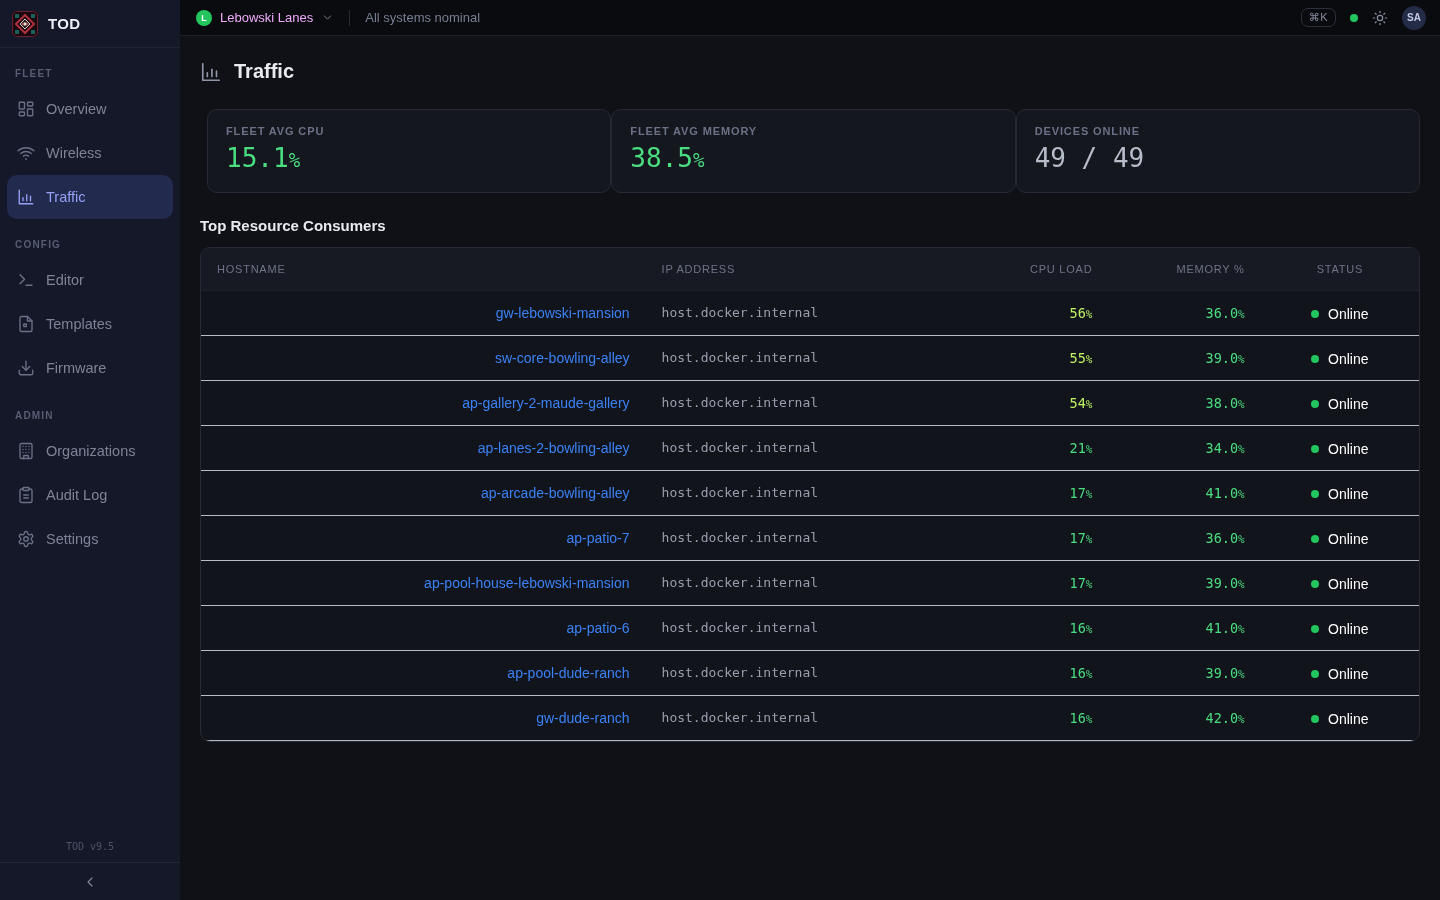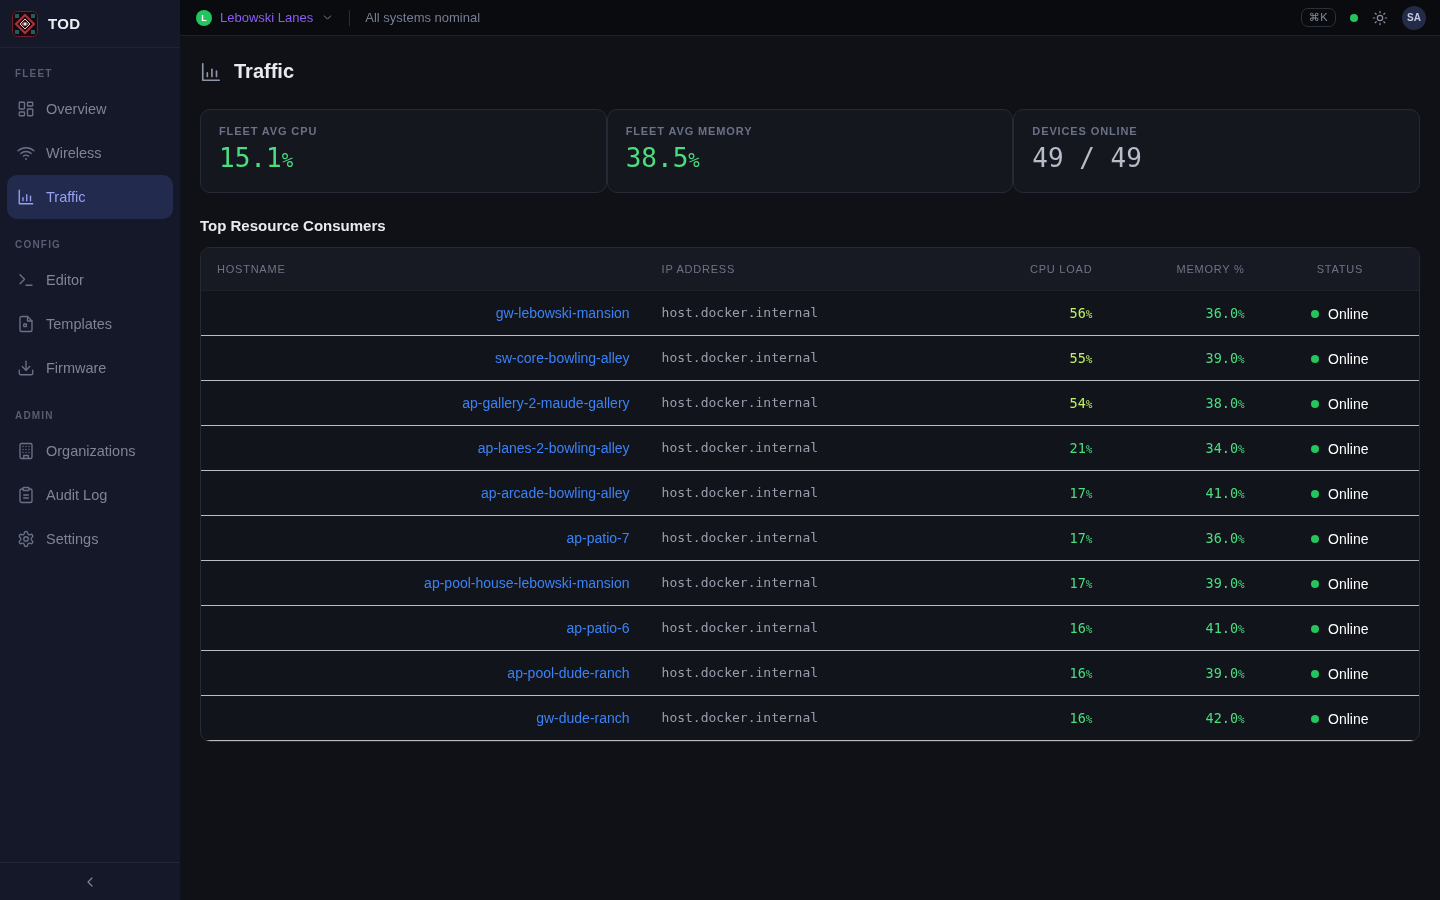--- a/index.html
+++ b/index.html
@@ -35,40 +35,40 @@
                   color:#7e8396; cursor:pointer; }
   .collapse-bar svg { width:16px; height:16px; }
 
   
   .main { flex:1; display:flex; flex-direction:column; min-width:0; }
   .topbar { height:36px; flex-shrink:0; background:#0a0b0f; border-bottom:1px solid #1d2029;
             display:flex; align-items:center; padding:0 14px 0 16px; }
   .org-switcher { display:flex; align-items:center; gap:8px; cursor:pointer; }
   .org-avatar { width:16px; height:16px; border-radius:50%; background:#22c55e; color:#ffffff;
                 font-size:9px; font-weight:700; display:flex; align-items:center; justify-content:center; }
-  .org-name { color:#8b5cf6; font-size:13px;text-align:right; }
+  .org-name { color:#f0abfc; font-size:13px;text-align:right; }
   .org-switcher .icn { color:#7e8396; } .org-switcher .icn svg { width:13px; height:13px; }
   .tb-divider { width:1px; height:16px; background:#2a2d38; margin:0 15px; }
   .status-text { color:#787e92; font-size:13px; }
   .topbar-right { margin-left:auto; display:flex; align-items:center; gap:14px; }
   .kbd { border:1px solid #2c303c; border-radius:7px; color:#848a9c; font-size:11px;
          padding:3px 7px; line-height:1; letter-spacing:0.5px; cursor:pointer; }
   .sys-dot { width:8px; height:8px; border-radius:50%; background:#22c55e; }
   .theme-toggle { color:#8b90a2; cursor:pointer; } .theme-toggle svg { width:16px; height:16px; }
   .user-avatar { width:24px; height:24px; border-radius:50%; background:#242b46; color:#c3c9e2;
                  font-size:10px; font-weight:600; display:flex; align-items:center;
                  justify-content:center; cursor:pointer; }
 
   
   .content { flex:1; padding:24px 20px 0; background:#101116; }
   .page-title-row { display:flex; align-items:center; gap:12px; }
   .page-title-row .icn { color:#8f95a8; } .page-title-row .icn svg { width:22px; height:22px; }
   .page-title { color:#e8eaf0; font-size:20px; font-weight:600; margin:0; }
 
-  .stats { display:flex; margin-top:26px; }
+  .stats { display:flex; margin-top:26px;margin-left:7px; }
   .stat-card { flex:1; background:#15171f; border:1px solid #262a36; border-radius:10px;
                padding:15px 18px; height:84px; }
   .stat-label { color:#6b7186; font-size:11px; font-weight:600; letter-spacing:0.08em; }
   .stat-value { margin-top:7px; font-family:"DejaVu Sans Mono", monospace; font-size:26px; line-height:1.1; }
   .stat-value .pct { font-size:19px; }
   .tone-green { color:#4ade80; }
   .tone-muted { color:#b6bcc9; }
 
   .section-title { color:#e8eaf0; font-size:15px; font-weight:600; margin:24px 0 0; }
 
@@ -207,20 +207,21 @@
           <span class="icn">
             <svg viewBox="0 0 24 24" fill="none" stroke="currentColor" stroke-width="1.8" stroke-linecap="round" stroke-linejoin="round">
               <path d="M12.22 2h-.44a2 2 0 0 0-2 2v.18a2 2 0 0 1-1 1.73l-.43.25a2 2 0 0 1-2 0l-.15-.08a2 2 0 0 0-2.73.73l-.22.38a2 2 0 0 0 .73 2.73l.15.1a2 2 0 0 1 1 1.72v.51a2 2 0 0 1-1 1.74l-.15.09a2 2 0 0 0-.73 2.73l.22.38a2 2 0 0 0 2.73.73l.15-.08a2 2 0 0 1 2 0l.43.25a2 2 0 0 1 1 1.73V20a2 2 0 0 0 2 2h.44a2 2 0 0 0 2-2v-.18a2 2 0 0 1 1-1.73l.43-.25a2 2 0 0 1 2 0l.15.08a2 2 0 0 0 2.73-.73l.22-.39a2 2 0 0 0-.73-2.73l-.15-.08a2 2 0 0 1-1-1.74v-.5a2 2 0 0 1 1-1.74l.15-.09a2 2 0 0 0 .73-2.73l-.22-.38a2 2 0 0 0-2.73-.73l-.15.08a2 2 0 0 1-2 0l-.43-.25a2 2 0 0 1-1-1.73V4a2 2 0 0 0-2-2z"></path>
               <circle cx="12" cy="12" r="3"></circle>
             </svg>
           </span>
           <span>Settings</span>
         </div>
       </nav>
     <div class="sidebar-footer">
+      <div class="version">TOD v9.5</div>
       <div class="collapse-bar">
         <span class="icn">
             <svg viewBox="0 0 24 24" fill="none" stroke="currentColor" stroke-width="1.8" stroke-linecap="round" stroke-linejoin="round">
               <polyline points="15 18 9 12 15 6"></polyline>
             </svg>
           </span>
       </div>
     </div>
   </aside>
 

